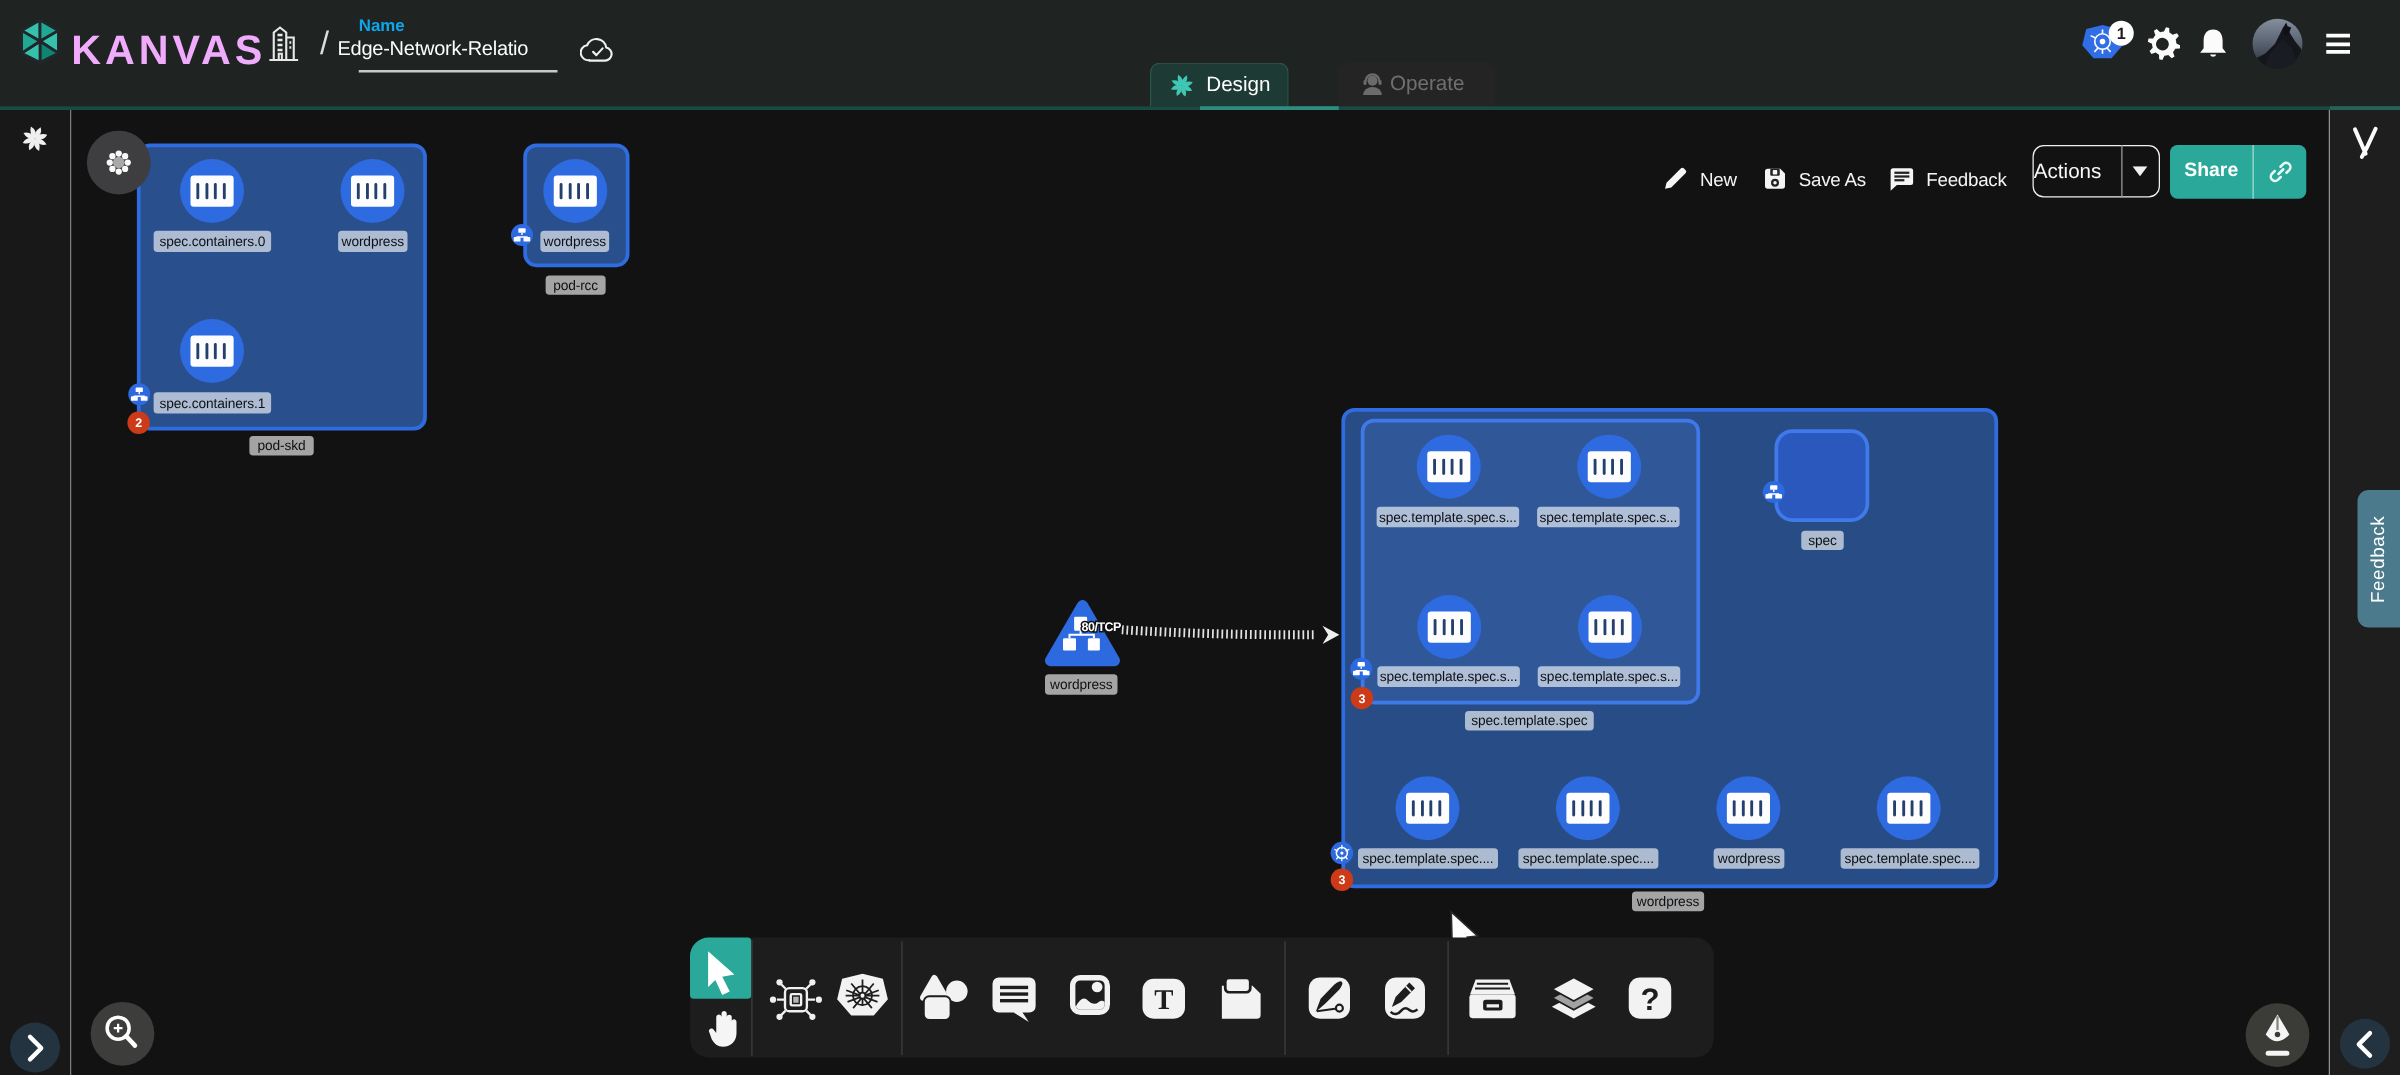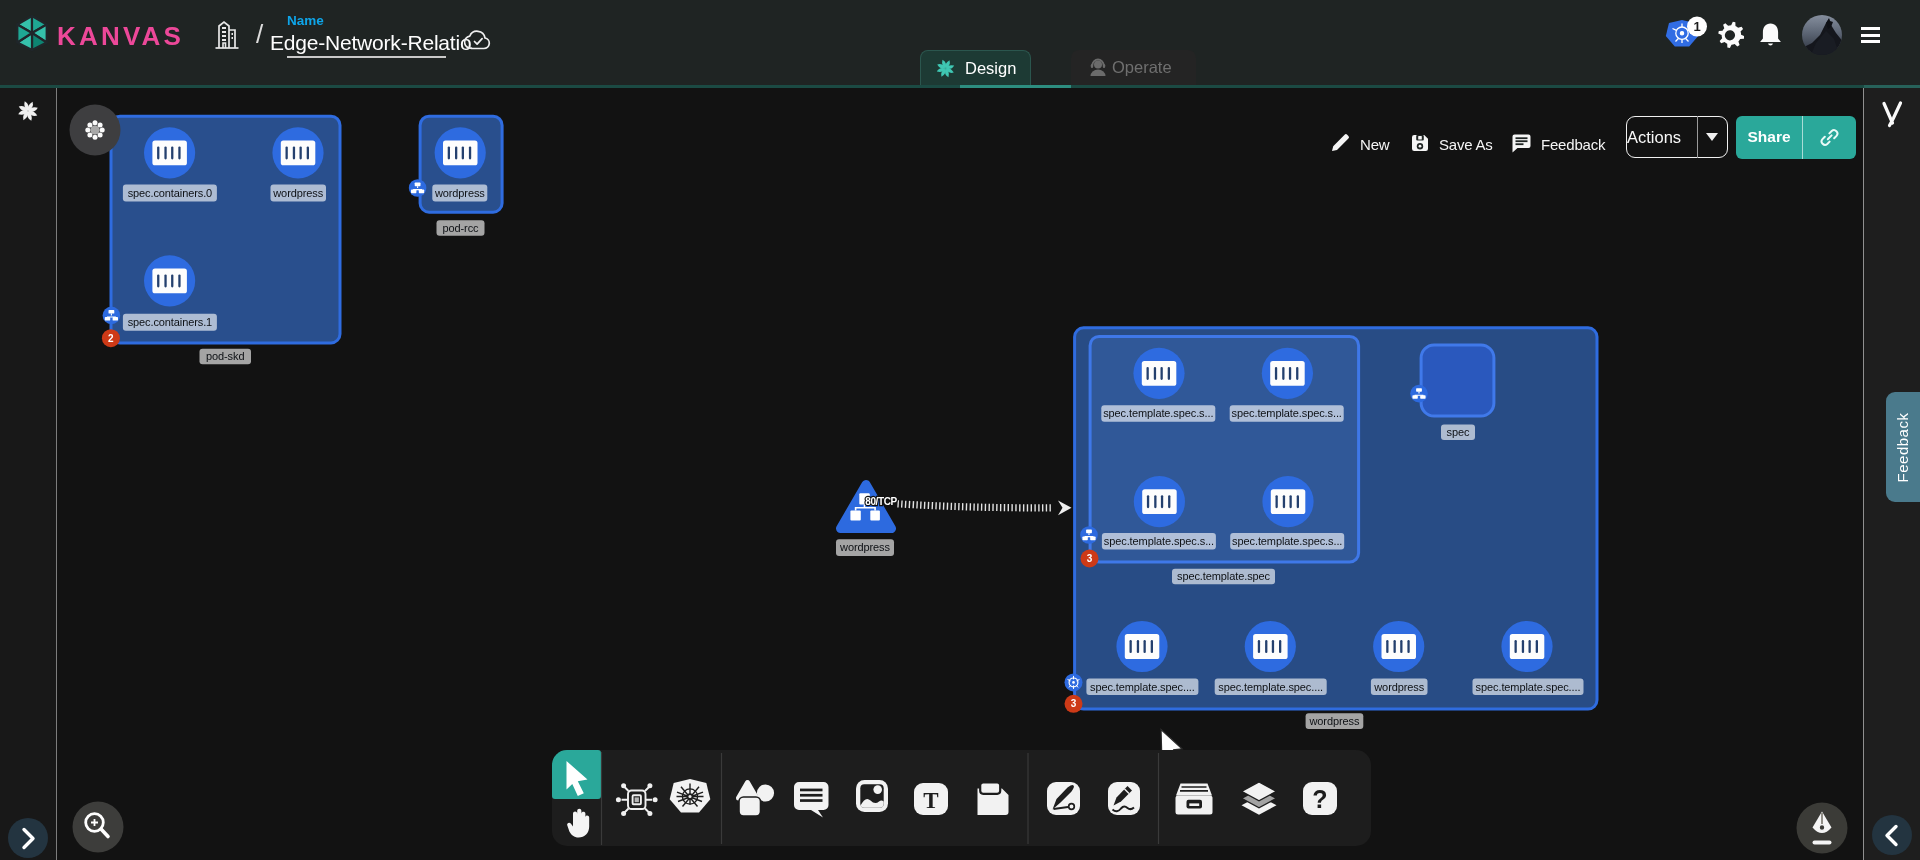--- a/index.html
+++ b/index.html
@@ -21,33 +21,33 @@
 <svg class="abs" style="left:14px;top:15px" width="36" height="37" viewBox="0 0 36 37">
  <g stroke="#20262a" stroke-width="2.2" stroke-linejoin="round">
   <path d="M18 18 L18 1 L3.3 9.5 Z" fill="#35c1ab"></path>
   <path d="M18 18 L32.7 9.5 L18 1 Z" fill="#1fa894"></path>
   <path d="M18 18 L32.7 27.5 L32.7 9.5 Z" fill="#35c1ab"></path>
   <path d="M18 18 L18 35 L32.7 27.5 Z" fill="#0e8472"></path>
   <path d="M18 18 L3.3 27.5 L18 35 Z" fill="#35c1ab"></path>
   <path d="M18 18 L3.3 9.5 L3.3 27.5 Z" fill="#1fa894"></path>
  </g>
 </svg>
-<div class="abs" style="left:57px;top:21px;color:#ec4899;font-size:26px;font-weight:bold;letter-spacing:3.2px">KANVAS</div>
+<div class="abs" style="left:57px;top:21px;color:#f0abfc;font-size:33px;font-weight:bold;letter-spacing:3.2px">KANVAS</div>
 <svg class="abs" style="left:212px;top:20px" width="30" height="30" viewBox="0 0 30 30" fill="none" stroke="#e8e8e8" stroke-width="1.7">
  <path d="M7 28 L7 6 L12 2 L17 6 L17 28"></path>
  <path d="M17 10 L23 10 L23 28"></path>
  <path d="M3.5 28 L26.5 28"></path>
  <g stroke-width="1.9">
         <path d="M10 8 L14 8 M10 12 L14 12 M10 16 L14 16 M10 20 L14 20 M19.5 14 L21 14 M19.5 18 L21 18"></path>
       </g>
  <path d="M11 28 L11 23 L13.5 23 L13.5 28" stroke-width="1.6"></path>
 </svg>
 <div class="abs" style="left:256px;top:19px;color:#dcdcdc;font-size:26px;font-weight:300">/</div>
 <div class="abs" style="left:287px;top:13px;color:#0ea5e9;font-size:13.5px;font-weight:bold">Name</div>
-<div class="abs" style="left:270px;top:31px;color:#fdfdfd;font-size:21px;letter-spacing:-0.2px">Edge-Network-Relatio</div>
+<div class="abs" style="left:270px;top:31px;color:#fdfdfd;font-size:16px;letter-spacing:-0.2px">Edge-Network-Relatio</div>
 <div class="abs" style="left:287px;top:56px;width:159px;height:2px;background:#c9c9c9"></div>
 <svg class="abs" style="left:464px;top:27px" width="28" height="26" viewBox="0 0 28 26" fill="none" stroke="#efefef" stroke-width="1.7" stroke-linecap="round" stroke-linejoin="round">
  <path d="M7.5 21.5 h12.5 a5.3 5.3 0 0 0 1 -10.5 a8 8 0 0 0 -15.3 -1.8 a5.8 5.8 0 0 0 1.8 11.9 z"></path>
  <path d="M10.5 14.5 l2.6 2.6 l5 -5.4"></path>
 </svg>
 <div class="tab" style="left:920px;width:111px;background:#1d3a34;border:1px solid #2b564e;border-bottom:none">
  <svg style="margin-left:14px" width="21" height="21" viewBox="0 0 21 21">
         <g fill="#3fc7b3">
           <path d="M10.5 10.5 Q6 8 7.5 1.8 Q12.5 4.5 10.5 10.5z" transform="rotate(0 10.5 10.5)"></path>
           <path d="M10.5 10.5 Q6 8 7.5 1.8 Q12.5 4.5 10.5 10.5z" transform="rotate(45 10.5 10.5)"></path>
@@ -397,21 +397,21 @@
 </div>
 <div class="abs" style="left:1626px;top:116px;width:101.5px;height:42px;border:1.5px solid #f0f0f0;border-radius:9px;display:flex;align-items:center">
  <span style="color:#f8f8f8;font-size:16.5px;flex:1;">Actions</span>
  <div style="width:1px;height:42px;background:#9a9a9a"></div>
  <div style="width:29px;display:flex;justify-content:center">
         <svg width="12" height="8" viewBox="0 0 12 8" fill="#f0f0f0">
           <path d="M0 0 L12 0 L6 8 Z"></path>
         </svg>
       </div>
 </div>
-<div class="abs" style="left:1736px;top:116px;width:120px;height:42.5px;background:#2aa89a;border-radius:6px;display:flex;align-items:center">
+<div class="abs" style="left:1736px;top:116px;width:109px;height:42.5px;background:#2aa89a;border-radius:6px;display:flex;align-items:center">
  <span style="color:#fff;font-size:15.5px;font-weight:bold;width:66px;text-align:center">Share</span>
  <div style="width:1px;height:42.5px;background:rgba(255,255,255,0.6)"></div>
  <div style="flex:1;display:flex;justify-content:center">
         <svg width="21" height="21" viewBox="0 0 21 21" fill="none" stroke="#eafaf7" stroke-width="2" stroke-linecap="round">
           <path d="M8.8 12.2 L12.6 8.4"></path>
           <path d="M10.6 14.6 l-2.3 2.3 a3.4 3.4 0 0 1 -4.8 -4.8 l2.3 -2.3"></path>
           <path d="M10.4 6.4 l2.3 -2.3 a3.4 3.4 0 0 1 4.8 4.8 l-2.3 2.3"></path>
         </svg>
       </div>
 </div>

